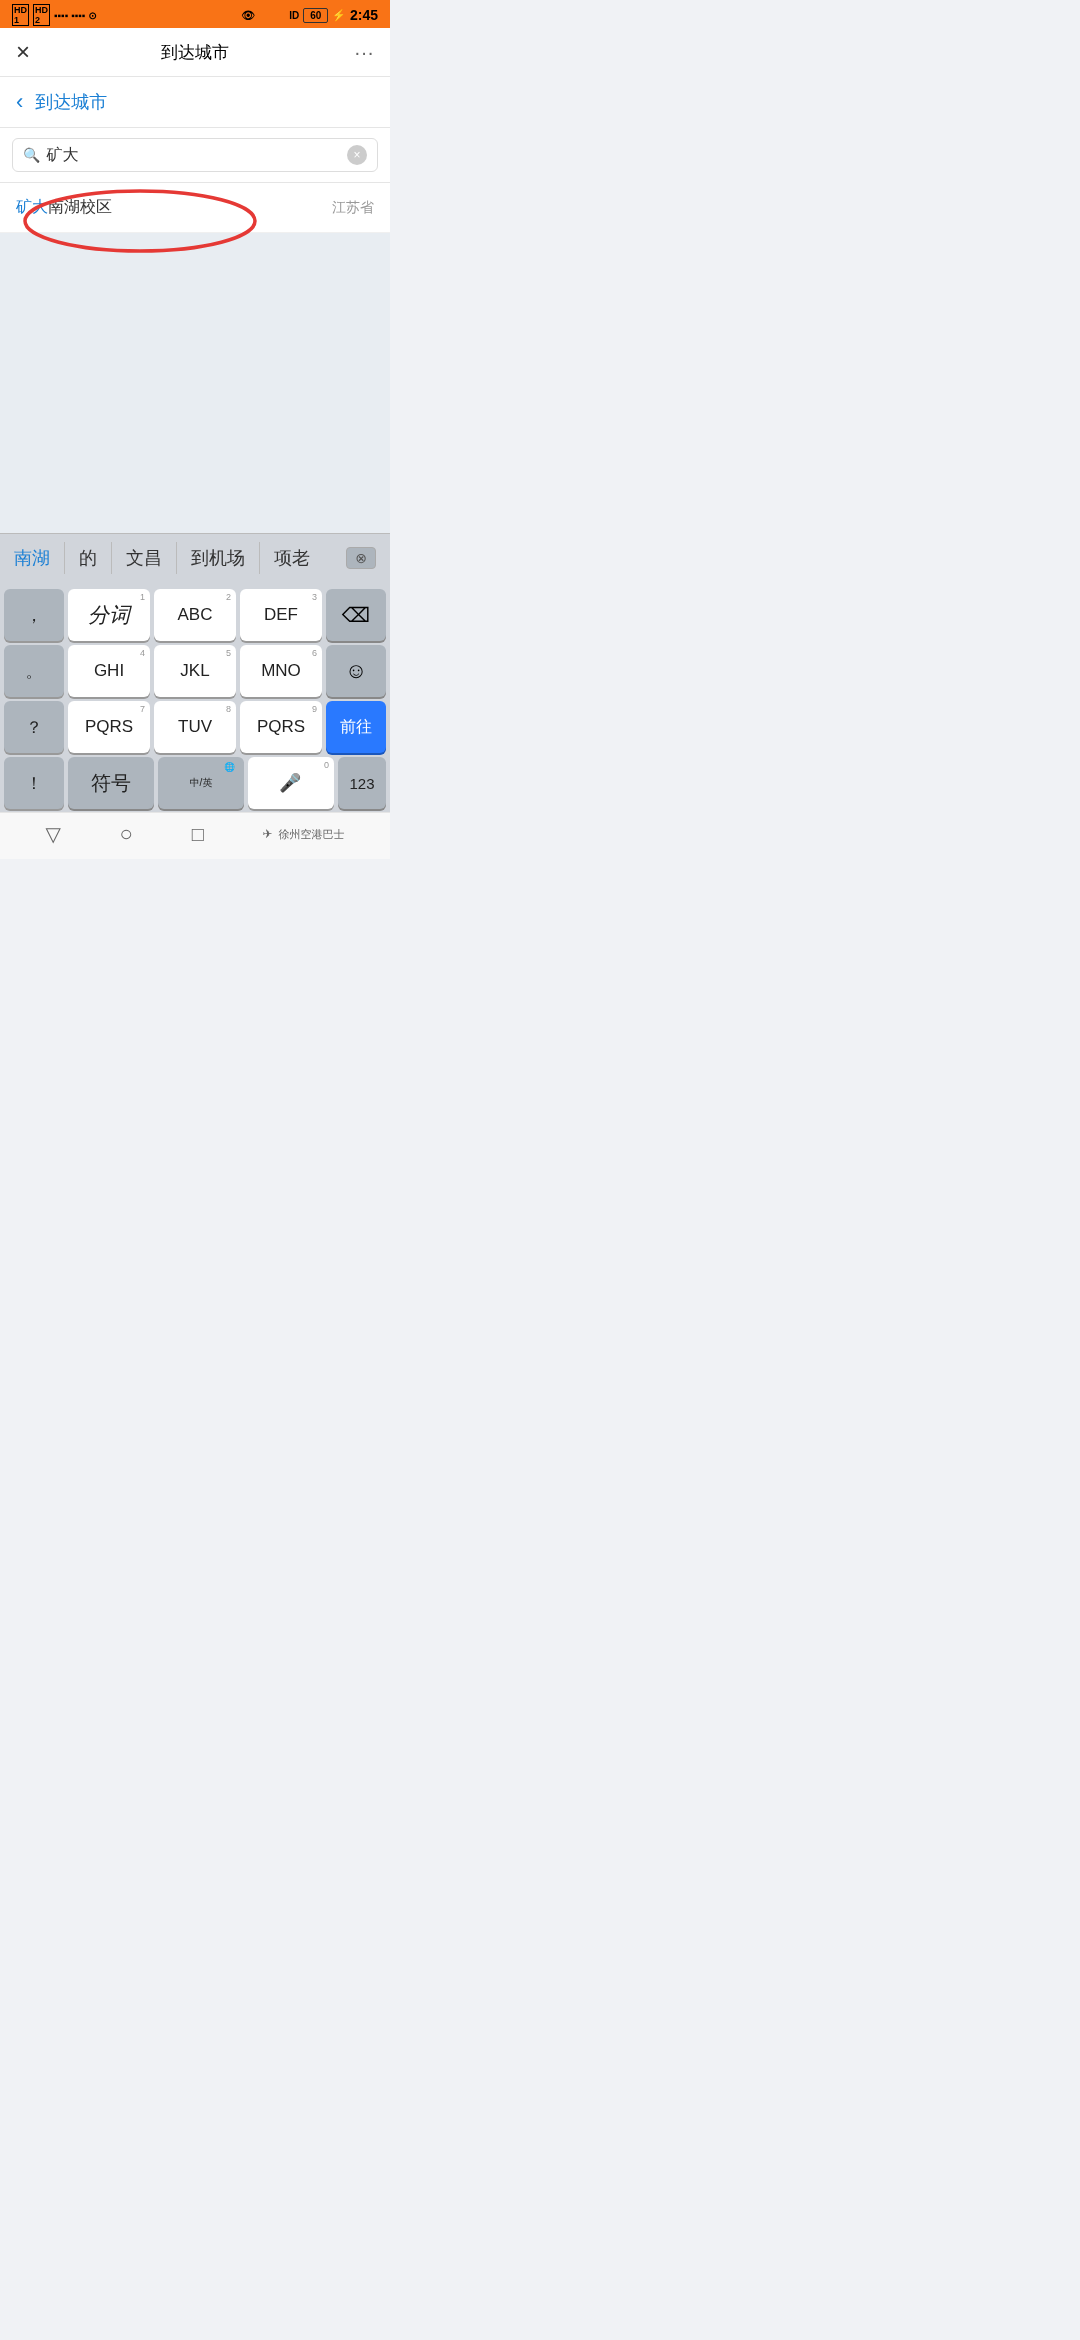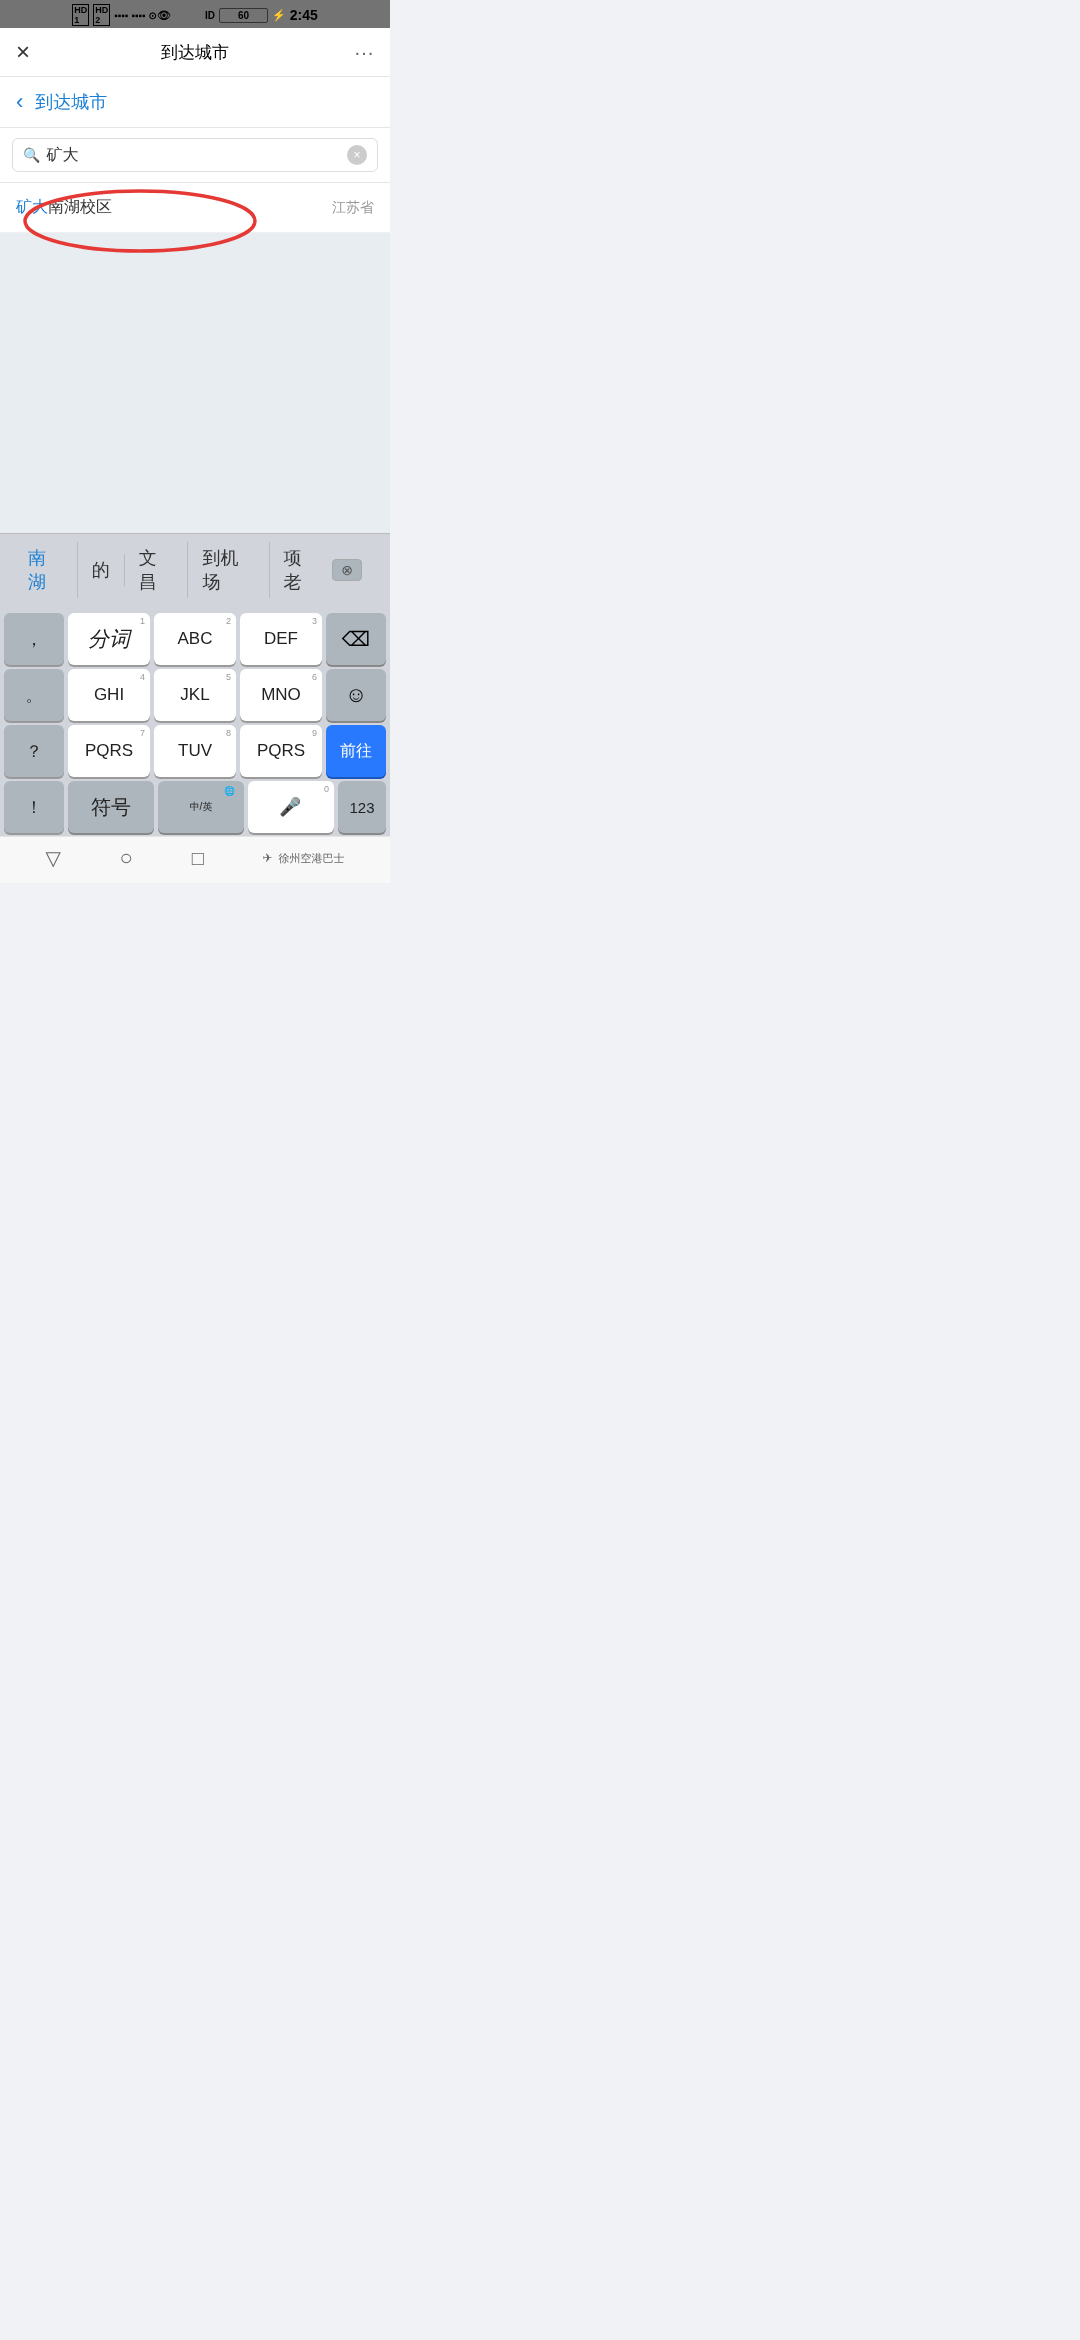--- a/index.html
+++ b/index.html
@@ -158,21 +158,21 @@
       background: #e8edf2;
       flex: 1;
       min-height: 300px;
     }
 
     
     .ime-suggestions {
       background: #d1d5db;
       display: flex;
       align-items: center;
-      padding: 8px 28px;
+      padding: 8px 14px;
       gap: 0;
       border-top: 1px solid #bbb;
     }
     .ime-suggestion {
       font-size: 18px;
       color: #333;
       padding: 4px 14px;
       cursor: pointer;
       border-right: 1px solid #bbb;
     }
@@ -275,32 +275,32 @@
       left: 0;
       width: 100%;
       pointer-events: none;
     }
   </style>
 </head>
 <body>
 
 <div class="container">
 
-  <div class="status-bar" style="background:#737373;justify-content:center;">
+  <div class="status-bar" style="background:#f97316;">
     <div class="status-left">
       <span style="font-size:9px;border:1px solid #000;padding:0 1px;margin-right:1px;">HD<br>1</span>
       <span style="font-size:9px;border:1px solid #000;padding:0 1px;margin-right:1px;">HD<br>2</span>
       <span>▪▪▪▪</span>
       <span>▪▪▪▪</span>
       <span>⊙</span>
     </div>
     <div class="status-right">
       <span>👁</span>
       <span style="font-size:10px;margin-left:30px;">ID</span>
-      <span style="font-size:10px; border:1px solid #333; padding:1px 18px; border-radius:2px;">60</span>
+      <span style="font-size:10px; border:1px solid #333; padding:1px 6px; border-radius:2px;">60</span>
       <span>⚡</span>
       <span style="font-size:14px;font-weight:600;">2:45</span>
     </div>
   </div>
 
   <div class="title-bar">
     <span class="title-bar-close" style="font-size:24px;color:#333;">×</span>
     <span class="title-bar-title">到达城市</span>
     <span class="title-bar-more">···</span>
   </div>

